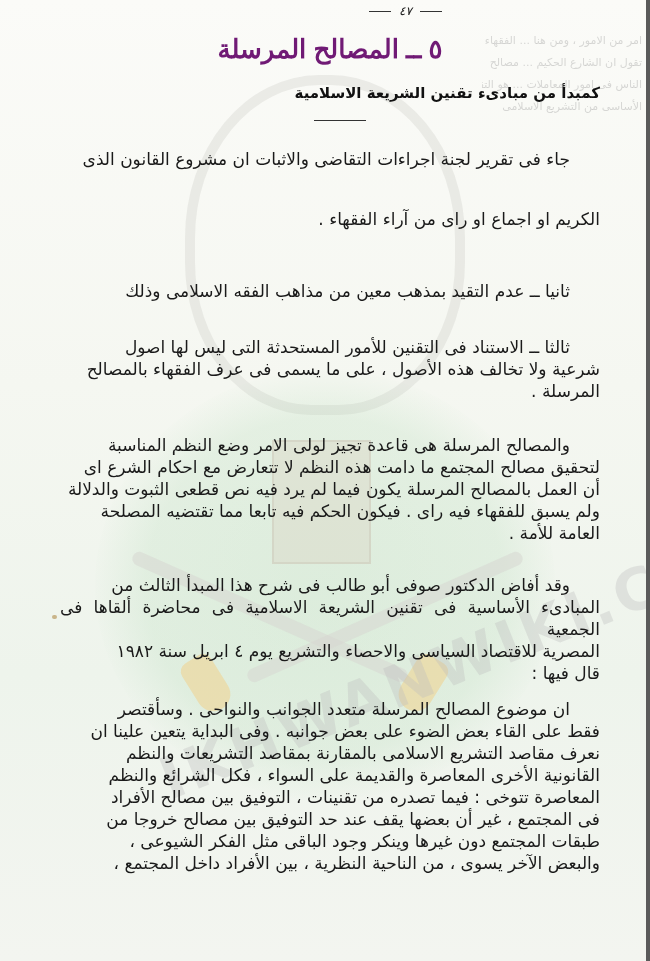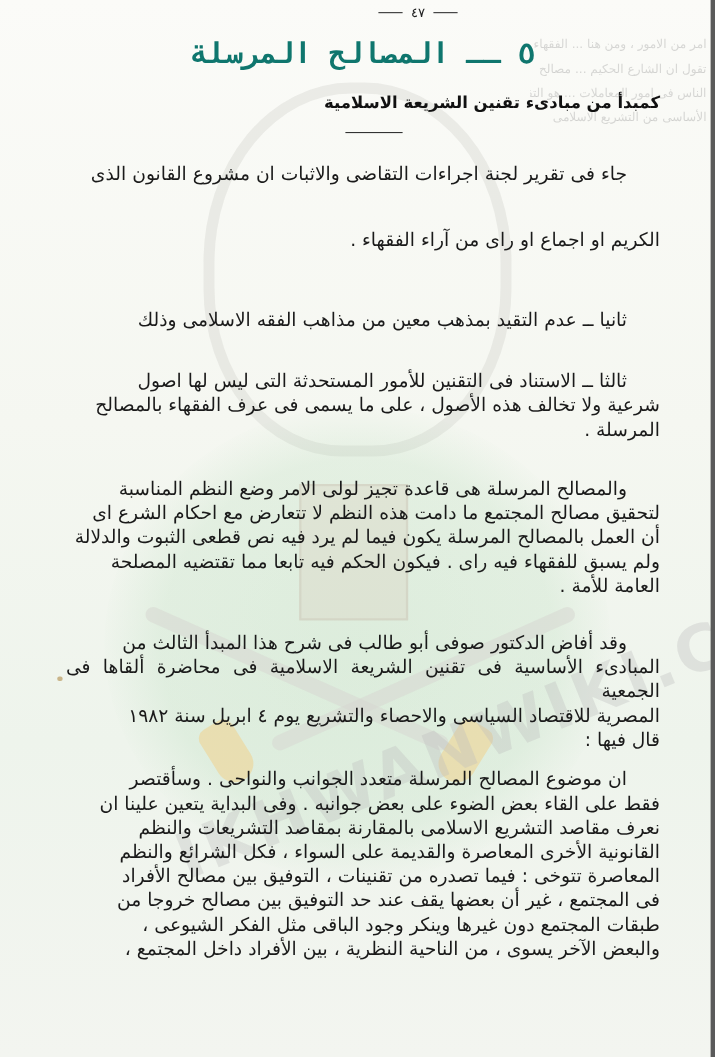--- a/index.html
+++ b/index.html
@@ -111,44 +111,45 @@
     top: 0;
     width: 540px;
     direction: rtl;
     color: #1a1a1a;
   }
   .page-number {
     position: absolute;
     left: 250px;
     top: 4px;
     width: 140px;
-    text-align: center;
+    text-align: right;
     font-family: "DejaVu Sans", sans-serif;
     font-size: 12px;
     color: #222;
     direction: ltr;
+    font-style: italic;
   }
   .page-number .dash {
     display: inline-block;
     width: 22px;
     height: 1px;
     background: #333;
     vertical-align: middle;
     margin: 0 8px;
   }
   .title {
     position: absolute;
     left: 0;
     top: 34px;
     width: 540px;
     text-align: center;
-    font-family: Liberation Mono, monospace;
+    font-family: Liberation Sans, sans-serif;
     font-weight: bold;
     font-size: 26px;
-    color: #0f766e;
+    color: #701a75;
   }
   .subtitle {
     position: absolute;
     left: 0;
     top: 84px;
     width: 540px;
     text-align: right;
     font-family: "DejaVu Sans", sans-serif;
     font-weight: bold;
     font-size: 15px;

